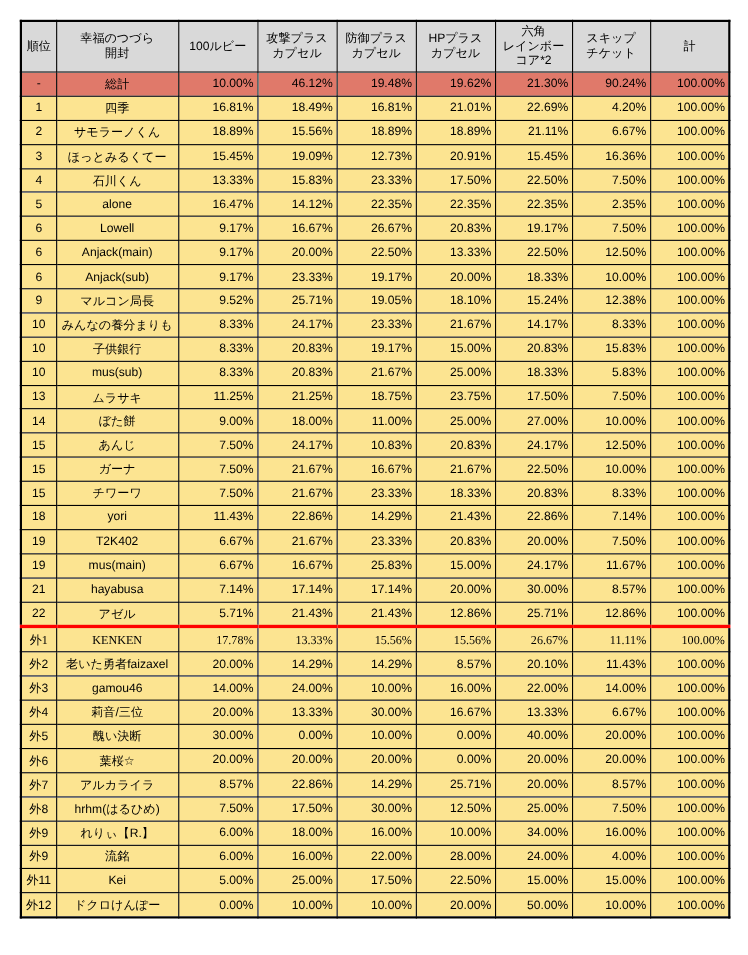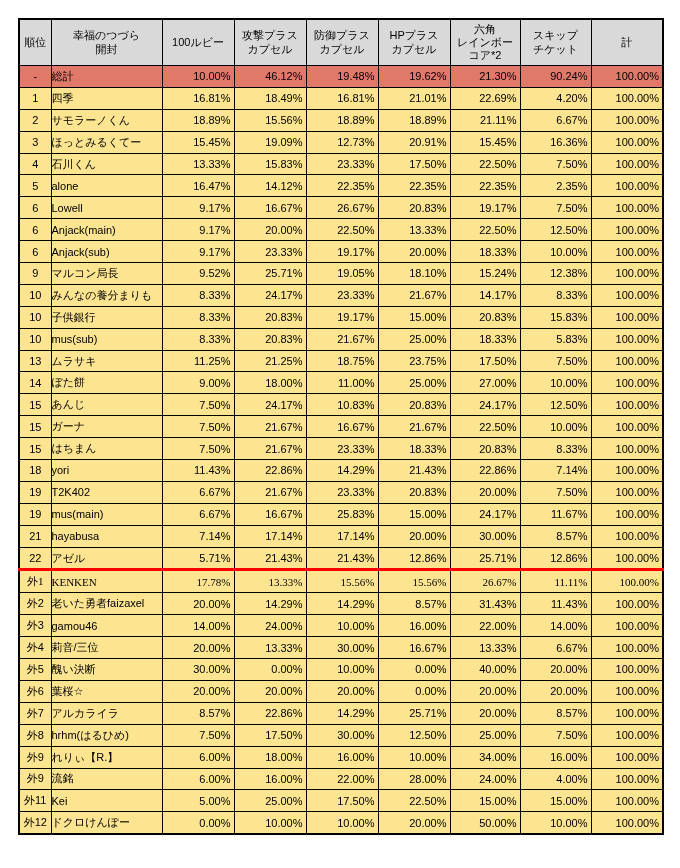--- a/index.html
+++ b/index.html
@@ -39,21 +39,21 @@
     line-height:1.2;
   }
   tbody td{
     background:var(--row-bg);
     height:20.9px;
     vertical-align:middle;
   }
   tr.total-row td{background:var(--total-bg);}
   tr.red-top td{border-top:3px solid var(--redline);font-family:Liberation Serif, serif;}
   .c-rank{text-align:center;}
-  .c-name{}
+  .c-name{text-align:center;}
   .c-num{text-align:right;padding-right:3px;}
 </style>
 </head>
 <body>
 
 <table>
   <colgroup>
     <col style="width:32px">
     <col style="width:111px">
     <col style="width:72px">
@@ -267,21 +267,21 @@
         <td class="c-num">7.50%</td>
         <td class="c-num">21.67%</td>
         <td class="c-num">16.67%</td>
         <td class="c-num">21.67%</td>
         <td class="c-num">22.50%</td>
         <td class="c-num">10.00%</td>
         <td class="c-num">100.00%</td>
       </tr>
       <tr>
         <td class="c-rank">15</td>
-        <td class="c-name">はちまん</td>
+        <td class="c-name">チワーワ</td>
         <td class="c-num">7.50%</td>
         <td class="c-num">21.67%</td>
         <td class="c-num">23.33%</td>
         <td class="c-num">18.33%</td>
         <td class="c-num">20.83%</td>
         <td class="c-num">8.33%</td>
         <td class="c-num">100.00%</td>
       </tr>
       <tr>
         <td class="c-rank">18</td>
@@ -349,21 +349,21 @@
         <td class="c-num">11.11%</td>
         <td class="c-num">100.00%</td>
       </tr>
       <tr>
         <td class="c-rank">外2</td>
         <td class="c-name">老いた勇者faizaxel</td>
         <td class="c-num">20.00%</td>
         <td class="c-num">14.29%</td>
         <td class="c-num">14.29%</td>
         <td class="c-num">8.57%</td>
-        <td class="c-num">31.43%</td>
+        <td class="c-num">20.10%</td>
         <td class="c-num">11.43%</td>
         <td class="c-num">100.00%</td>
       </tr>
       <tr>
         <td class="c-rank">外3</td>
         <td class="c-name">gamou46</td>
         <td class="c-num">14.00%</td>
         <td class="c-num">24.00%</td>
         <td class="c-num">10.00%</td>
         <td class="c-num">16.00%</td>

